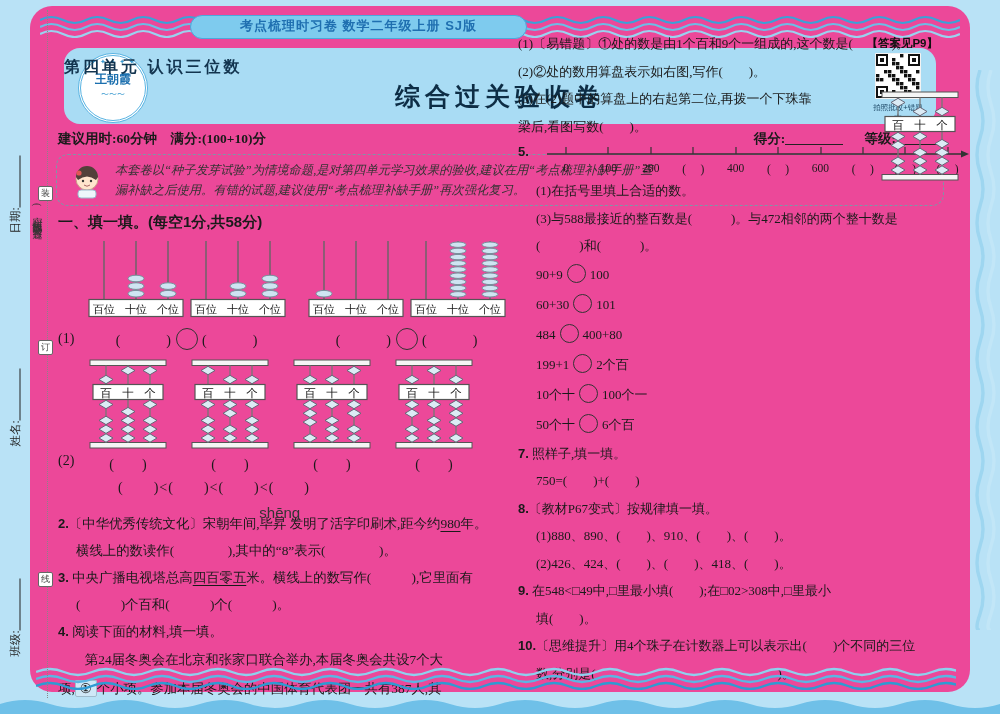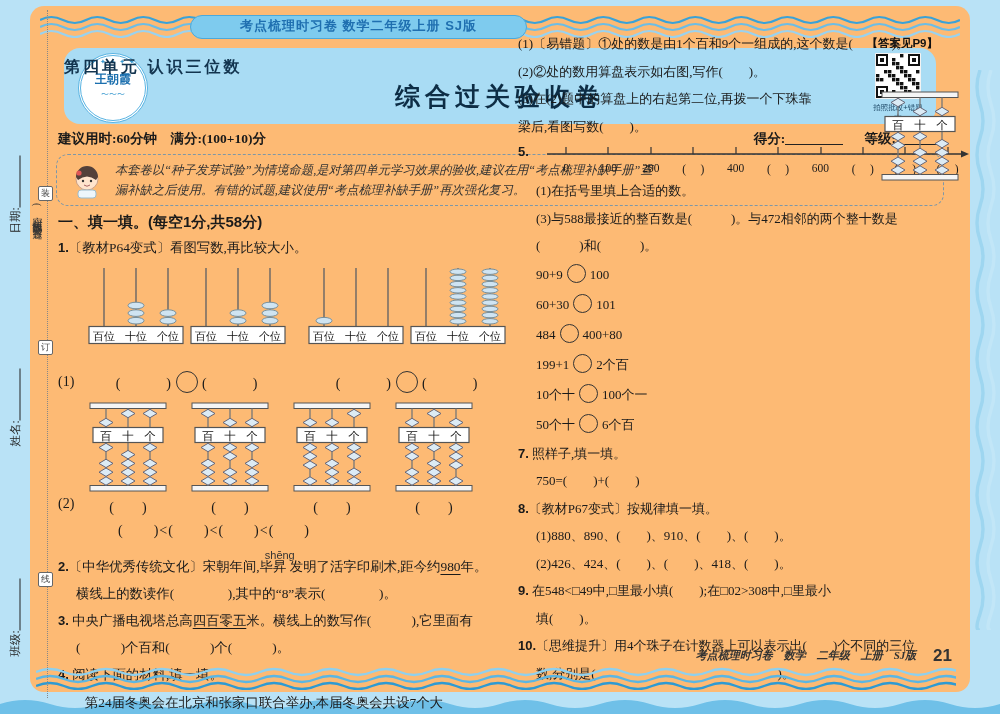--- a/index.html
+++ b/index.html
@@ -1,18 +1,18 @@
 <!DOCTYPE html>
 <html><head>
 <meta charset="utf-8">
 <style>
   html,body{margin:0;padding:0;}
   body{width:1000px;height:714px;position:relative;background:#b9e2f6;overflow:hidden;
        font-family:"Liberation Serif",serif;color:#1a1a1a;}
-  .page{position:absolute;left:30px;top:6px;right:30px;bottom:22px;background:#fdba74;border-radius:14px;}
+  .page{position:absolute;left:30px;top:6px;right:30px;bottom:22px;background:#ec4899;border-radius:22px;}
   
   .topwaves{position:absolute;left:10px;right:10px;top:8px;height:24px;}
   .pill{position:absolute;left:160px;top:9px;width:335px;height:22px;background:#7ecbee;
         border:1.5px solid #4aa9dc;border-radius:12px;text-align:center;line-height:20px;
         font-family:"Liberation Sans",sans-serif;font-weight:bold;font-size:13px;color:#1f6fb0;letter-spacing:1px;}
   .answers{position:absolute;right:32px;top:30px;font-family:"Liberation Sans",sans-serif;
            font-weight:bold;font-size:11.5px;color:#111;}
   
   .banner{position:absolute;left:34px;right:34px;top:42px;height:76px;background:#a9dcf4;border-radius:16px;}
   .logo{position:absolute;left:14px;top:5px;width:64px;height:64px;border-radius:50%;background:#fff;
@@ -40,26 +40,26 @@
   .sec{font-family:"Liberation Sans",sans-serif;font-weight:bold;font-size:15px;line-height:24px;}
   .ln{line-height:27px;font-size:13.4px;white-space:nowrap;}
   .col-right .ln{font-size:13px;line-height:27.5px;}
   .qn{font-family:"Liberation Sans",sans-serif;font-weight:bold;font-size:13px;}
   .ind{padding-left:18px;}
   .u{text-decoration:underline;text-underline-offset:3px;}
   .hl{background:#cfe8f7;border:1px solid #9fbccd;padding:0 4px;border-radius:2px;}
   .cir{display:inline-block;width:20px;height:20px;border:1.3px solid #333;border-radius:50%;vertical-align:-5px;margin:0 4px;}
   .cir.small{width:17px;height:17px;vertical-align:-4px;}
   .pinyin-wrap{position:relative;display:inline-block;}
-  .pinyin{position:absolute;left:50%;top:-11px;transform:translateX(-50%);font-size:11px;
+  .pinyin{position:absolute;left:50%;top:-11px;transform:translateX(-50%);font-size:15px;
           font-family:"Liberation Sans",sans-serif;color:#333;}
   
   .figrow{display:flex;align-items:flex-end;margin-top:4px;}
   .figlabel{width:30px;font-size:14px;line-height:30px;}
-  .pairblock{display:flex;flex-direction:column;align-items:center;gap:16px;}
+  .pairblock{display:flex;flex-direction:column;align-items:center;}
   .pair{display:flex;gap:6px;}
   .cmprow{font-size:14px;line-height:26px;letter-spacing:1px;}
   .sprow{display:flex;gap:22px;}
   .spblock{display:flex;flex-direction:column;align-items:center;}
   .parenrow{font-size:14px;line-height:22px;}
   .chain{font-size:14px;line-height:24px;padding-left:60px;letter-spacing:1px;}
   
   .nl{margin-left:16px;}
   .nl-labels{display:flex;width:424px;}
   .nl-labels span{width:42.4px;text-align:center;font-size:11.5px;}
@@ -190,21 +190,20 @@
     </span>
     <div class="txt">
       <div>本套卷以“种子发芽试验”为情境命题,是对第四单元学习效果的验收,建议在用“考点梳理补缺手册”查</div>
       <div>漏补缺之后使用。有错的试题,建议使用“考点梳理补缺手册”再次强化复习。</div>
     </div>
   </div>
 
   <div class="col col-left">
     <div class="sec">一、填一填。(每空1分,共58分)</div>
 
-    <div class="ln"><span class="qn">1.</span><span>〔教材P64变式〕</span><span>看图写数,再比较大小。</span></div>
 
     <div class="figrow">
       <div class="figlabel">(1)</div>
       <div class="pairblock">
         <div class="pair">
           <span class="fig"><svg width="96" height="86" viewBox="0 0 96 86">
                 <line x1="16" y1="3" x2="16" y2="61" stroke="#666" stroke-width="1.4"></line>
                 <line x1="48" y1="3" x2="48" y2="61" stroke="#666" stroke-width="1.4"></line>
                 <line x1="80" y1="3" x2="80" y2="61" stroke="#666" stroke-width="1.4"></line>
                 <ellipse cx="48" cy="55.7" rx="8" ry="3.3" fill="#cfe4f2" stroke="#78909c" stroke-width="1"></ellipse>
@@ -506,24 +505,20 @@
     <div class="ln ind">(1)880、890、(　　)、910、(　　)、(　　)。</div>
     <div class="ln ind">(2)426、424、(　　)、(　　)、418、(　　)。</div>
 
     <div class="ln"><span class="qn">9.</span> <span>在548&lt;□49中,□里最小填(　　);在□02&gt;308中,□里最小</span></div>
     <div class="ln ind">填(　　)。</div>
 
     <div class="ln"><span class="qn">10.</span><span>〔思维提升〕</span><span>用4个珠子在计数器上可以表示出(　　)个不同的三位</span></div>
     <div class="ln ind">数,分别是(　　　　　　　　　　　　　　)。</div>
   </div>
 
-  <div class="footer">
-    <span>考点梳理时习卷　数学　二年级　上册　SJ版</span>
-    <span class="pg">21</span>
-  </div>
 
   <svg class="botwaves" viewBox="0 0 920 26" preserveAspectRatio="none">
     <g fill="none" stroke-width="2.4">
       <path d="M0,8 Q14,2 28,8 T56,8 T84,8 T112,8 T140,8 T168,8 T196,8 T224,8 T252,8 T280,8 T308,8 T336,8 T364,8 T392,8 T420,8 T448,8 T476,8 T504,8 T532,8 T560,8 T588,8 T616,8 T644,8 T672,8 T700,8 T728,8 T756,8 T784,8 T812,8 T840,8 T868,8 T896,8 T924,8" stroke="#8fd0ee"></path>
       <path d="M0,15 Q14,9 28,15 T56,15 T84,15 T112,15 T140,15 T168,15 T196,15 T224,15 T252,15 T280,15 T308,15 T336,15 T364,15 T392,15 T420,15 T448,15 T476,15 T504,15 T532,15 T560,15 T588,15 T616,15 T644,15 T672,15 T700,15 T728,15 T756,15 T784,15 T812,15 T840,15 T868,15 T896,15 T924,15" stroke="#5bb6e3"></path>
       <path d="M0,22 Q14,16 28,22 T56,22 T84,22 T112,22 T140,22 T168,22 T196,22 T224,22 T252,22 T280,22 T308,22 T336,22 T364,22 T392,22 T420,22 T448,22 T476,22 T504,22 T532,22 T560,22 T588,22 T616,22 T644,22 T672,22 T700,22 T728,22 T756,22 T784,22 T812,22 T840,22 T868,22 T896,22 T924,22" stroke="#2f9ad2"></path>
     </g>
   </svg>
 </div>
 

